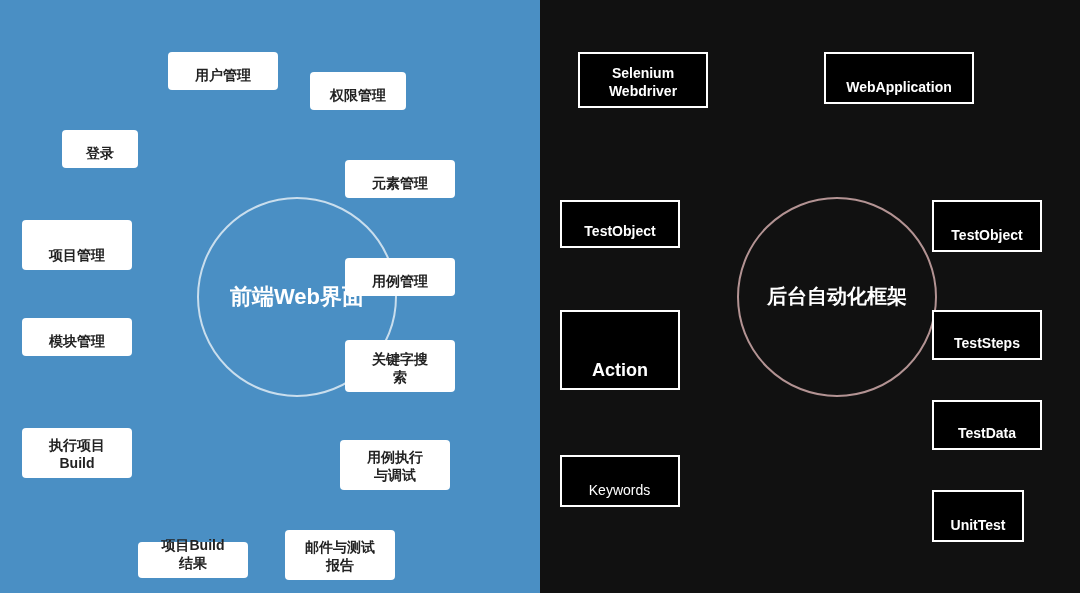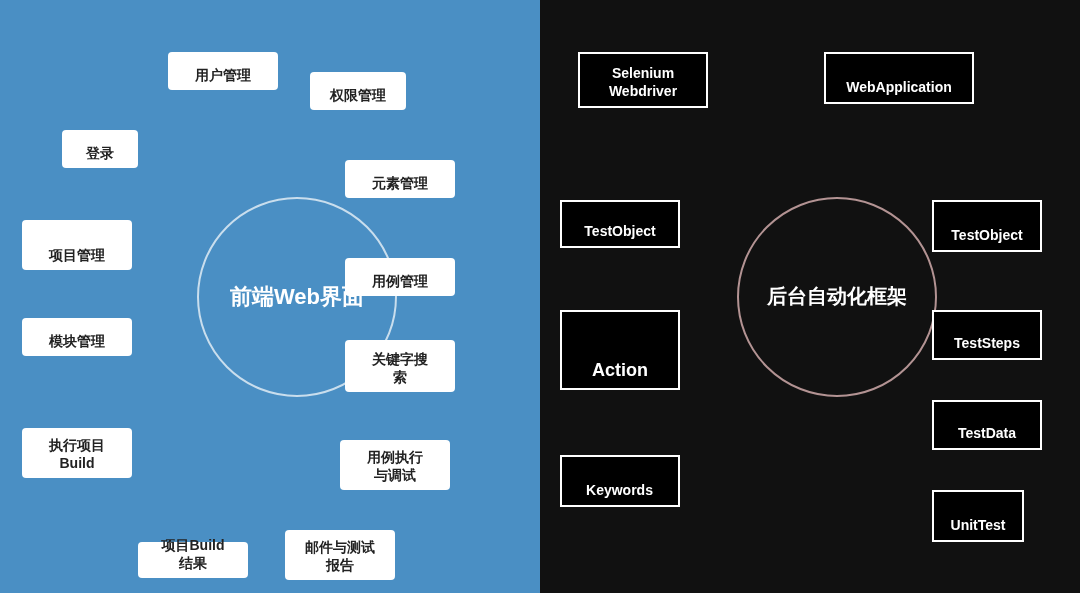--- a/index.html
+++ b/index.html
@@ -174,19 +174,19 @@
   </div>
   <div class="node node-right n-action" style="font-weight:bold;">
     <span>Action</span>
   </div>
   <div class="node node-right n-teststeps" style="font-weight:bold;">
     <span>TestSteps</span>
   </div>
   <div class="node node-right n-testdata" style="font-weight:bold;">
     <span>TestData</span>
   </div>
-  <div class="node node-right n-keywords" style="font-weight:bold;padding-left:11px;">
+  <div class="node node-right n-keywords" style="font-weight:normal;padding-left:11px;">
     <span>Keywords</span>
   </div>
   <div class="node node-right n-unittest" style="font-weight:bold;">
     <span>UnitTest</span>
   </div>
 </div>
 
 </body></html>

